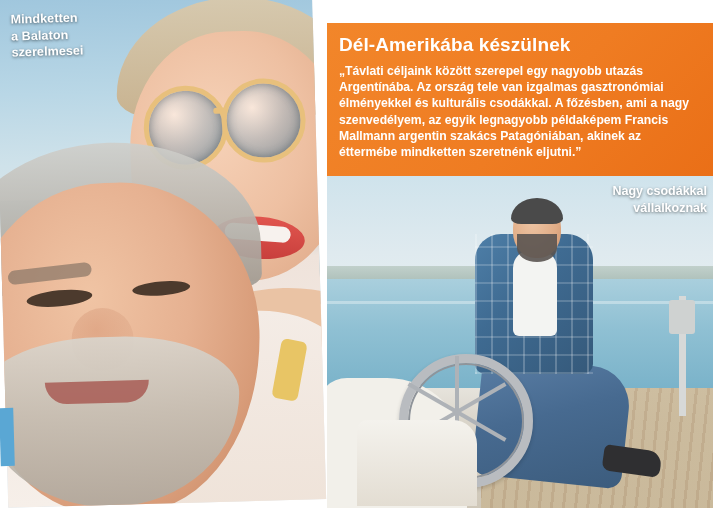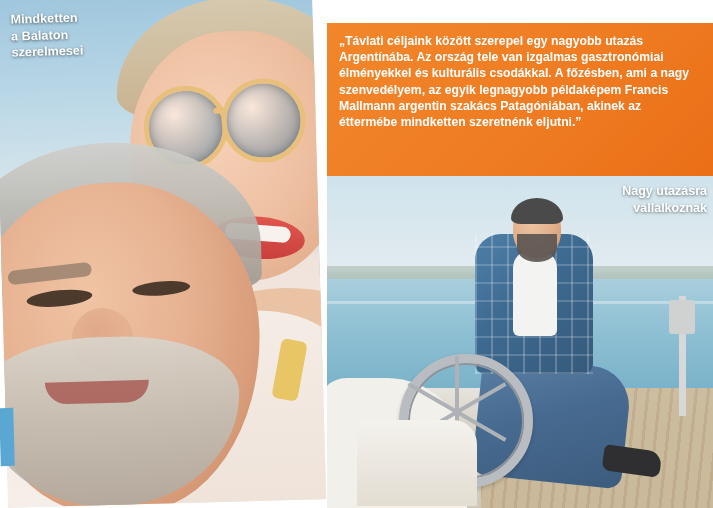--- a/index.html
+++ b/index.html
@@ -434,20 +434,21 @@
   <div class="left-caption" style="white-space: pre-line;">Mindketten
 a Balaton
 szerelmesei</div>
 </div>
 
 <div class="left-edge-tab"></div>
 
 <div class="right-col">
 
   <div class="orange-box">
+    <div class="orange-title">Dél-Amerikába készülnek</div>
     <div class="orange-body">„Távlati céljaink között szerepel egy nagyobb utazás Argentínába. Az ország tele van izgalmas gasztronómiai élményekkel és kulturális csodákkal. A főzésben, ami a nagy szenvedélyem, az egyik legnagyobb példaképem Francis Mallmann argentin szakács Patagóniában, akinek az éttermébe mindketten szeretnénk eljutni.”</div>
   </div>
 
   <div class="boat-photo">
     <div class="bp-sky"></div>
     <div class="bp-far-shore"></div>
     <div class="bp-water"></div>
     <div class="bp-deck"></div>
     <div class="bp-deck-planks"></div>
     <div class="bp-hull-left"></div>
@@ -464,15 +465,15 @@
     <div class="bp-hair"></div>
     <div class="bp-beard"></div>
 
     <div class="bp-wheel"></div>
     <div class="bp-wheel-spoke"></div>
     <div class="bp-wheel-spoke s2"></div>
     <div class="bp-wheel-spoke s3"></div>
     <div class="bp-console"></div>
   </div>
 
-  <div class="boat-caption" style="white-space: pre-line;">Nagy utazásra
+  <div class="boat-caption" style="white-space: pre-line;">Nagy csodákkal
 vállalkoznak</div>
 </div>
 
 </body></html>

